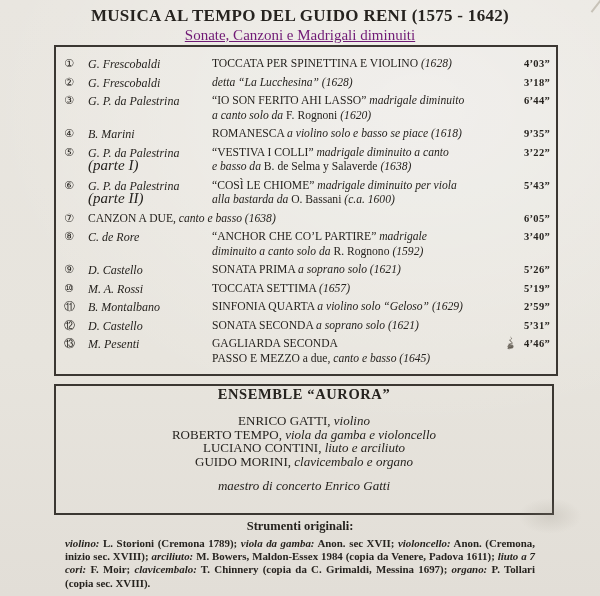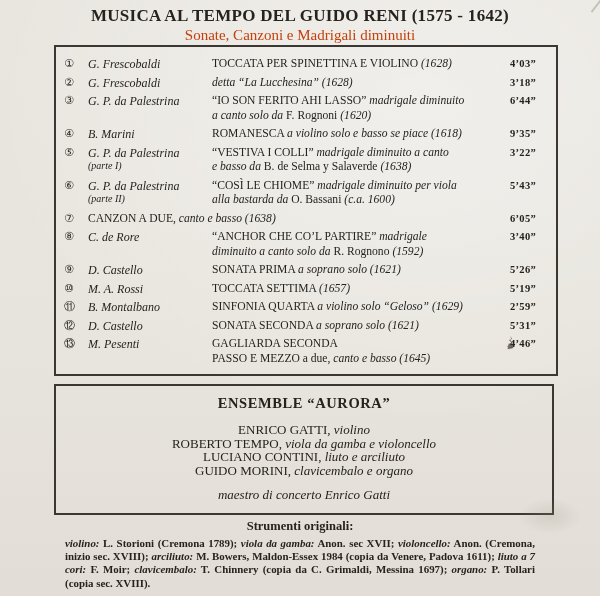--- a/index.html
+++ b/index.html
@@ -7,43 +7,43 @@
     width:600px;height:596px;position:relative;overflow:hidden;
     font-family:"Liberation Serif",serif;color:#26231f;
     background:
       radial-gradient(120% 90% at 70% 18%, rgba(255,255,255,0.38), rgba(255,255,255,0) 60%),
       linear-gradient(180deg,#e9e6e0 0%,#e7e4dd 60%,#e2ded7 100%);
   }
   .page{position:absolute;inset:0;}
   
   .hdr{position:absolute;top:6px;left:0;width:100%;text-align:center;}
   .title{font-size:17px;font-weight:700;letter-spacing:.3px;line-height:20px;}
-  .subtitle{font-size:15px;line-height:17px;margin-top:1px;color:#c2410c;}
+  .subtitle{font-size:15px;line-height:17px;margin-top:1px;color:#701a75;text-decoration:underline;}
   
   .tracklist-box{
     position:absolute;left:54px;top:45px;width:504px;height:331px;
     border:2px solid #3b3732;box-sizing:border-box;padding:10px 4px 6px 6px;
     background:rgba(255,255,255,0.05);
   }
   .track{display:flex;align-items:flex-start;margin-bottom:4px;}
   .t-num{flex:none;width:24px;padding-left:2px;font-family:"DejaVu Sans",sans-serif;
          font-size:11px;line-height:14px;color:#2a2723;}
   .t-comp{flex:none;width:124px;font-style:italic;font-size:12px;line-height:14px;}
-  .t-note{display:block;font-size:10px;line-height:11px;}
+  .t-note{display:block;font-size:15px;line-height:11px;}
   .t-title{flex:1;font-size:11.6px;line-height:14.5px;padding-right:4px;}
-  .t-dur{flex:none;width:40px;font-size:10.5px;font-weight:700;
+  .t-dur{flex:none;width:40px;text-align:right;font-size:10.5px;font-weight:700;
          line-height:14px;letter-spacing:.3px;padding-right:2px;}
   .it{font-style:italic;}
   .rm{font-style:normal;}
   
   .ensemble-box{
     position:absolute;left:54px;top:384px;width:500px;height:131px;
     border:2px solid #3b3732;box-sizing:border-box;text-align:center;
   }
-  .ens-name{margin-top:9px;font-size:14.5px;font-weight:700;letter-spacing:.6px;}
+  .ens-name{margin-top:0;font-size:14.5px;font-weight:700;letter-spacing:.6px;}
   .ens-members{margin-top:11px;font-size:13px;line-height:13.5px;}
   .member .role{font-style:italic;}
   .ens-footer{margin-top:10px;font-style:italic;font-size:13px;}
   
   .instruments{position:absolute;top:519px;left:0;width:100%;}
   .instr-heading{text-align:center;font-weight:700;font-size:12.5px;line-height:15px;}
   .instr-para{width:470px;margin:3px auto 0;text-align:justify;
               font-size:10.9px;font-weight:700;line-height:13.2px;}
   
   .artifact-blot{position:absolute;left:504px;top:335px;width:14px;height:16px;}

